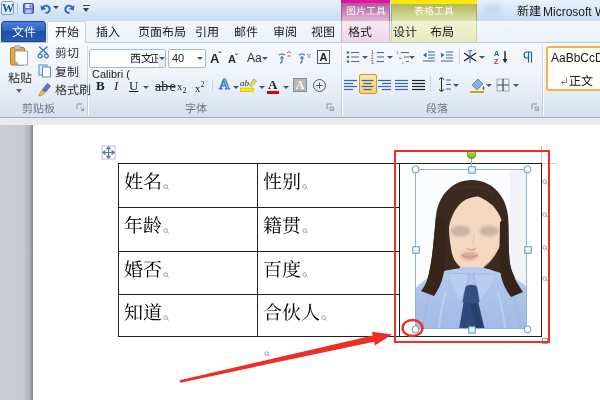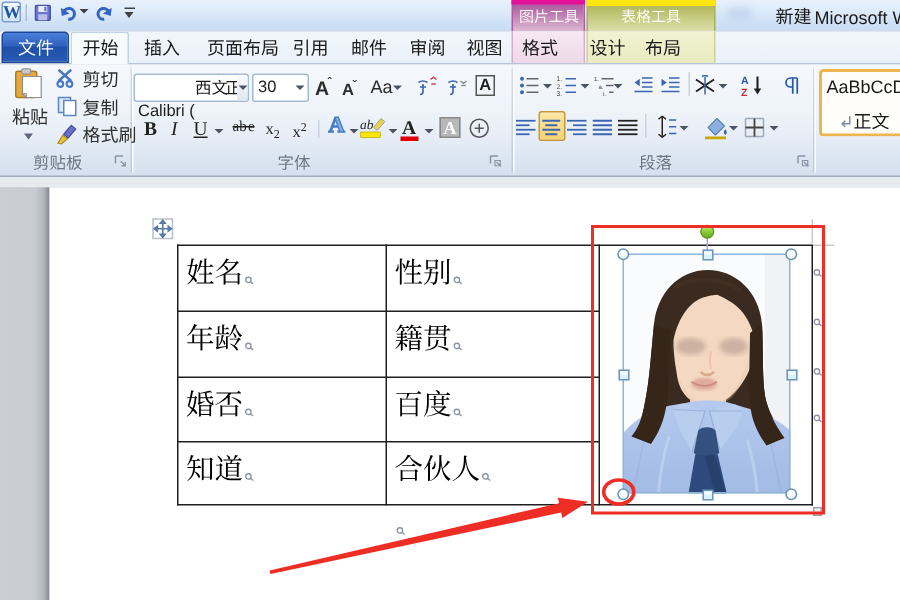--- a/index.html
+++ b/index.html
@@ -165,40 +165,40 @@
     <svg class="ab" style="left:130px;top:52.5px" width="22" height="12" viewBox="0 0 22 12" fill="#1c1c1c">
       <use href="#g897f" transform="translate(0.0 9.40) scale(0.0440 -0.0440)"></use>
       <use href="#g6587" transform="translate(11.0 9.40) scale(0.0440 -0.0440)"></use>
     </svg>
     <svg class="ab" style="left:149.5px;top:52.5px" width="11" height="12" viewBox="0 0 11 12" fill="#1c1c1c">
       <use href="#g6b63" transform="translate(0.0 9.40) scale(0.0440 -0.0440)"></use>
     </svg>
     <div class="ab" style="left:158px;top:50.5px;width:7px;height:16px;background:linear-gradient(180deg,#f6f9fc,#dfe8f2)"></div>
     <div class="ab" style="left:158.5px;top:57px;width:0;height:0;border-left:3px solid transparent;border-right:3px solid transparent;border-top:3.5px solid #4a5564"></div>
     <div class="ab" style="left:168px;top:49px;width:38px;height:19px;background:#ffffff;border:1px solid #a5bad4;border-radius:2px"></div>
-    <div class="ab" style="left:172px;top:52px;font-size:11px;color:#1c1c1c">30</div>
+    <div class="ab" style="left:172px;top:52px;font-size:11px;color:#1c1c1c">40</div>
     <div class="ab" style="left:197px;top:57px;width:0;height:0;border-left:3px solid transparent;border-right:3px solid transparent;border-top:3.5px solid #4a5564"></div>
     <div class="ab" style="left:210px;top:50px;font-size:13px;font-weight:bold;color:#2b2b2b">A<span style="font-size:8px;vertical-align:6px;margin-left:-1px">ˆ</span></div>
     <div class="ab" style="left:228px;top:52px;font-size:11px;font-weight:bold;color:#2b2b2b">A<span style="font-size:8px;vertical-align:4px;margin-left:-1px">ˇ</span></div>
     <div class="ab" style="left:247px;top:51px;font-size:12px;color:#2b2b2b">Aa</div>
     <div class="ab" style="left:262px;top:57px;width:0;height:0;border-left:3px solid transparent;border-right:3px solid transparent;border-top:3.5px solid #4a5564"></div>
     <svg class="ab" style="left:277px;top:50px" width="16" height="16" viewBox="0 0 16 16">
 <path d="M2 5 Q5 3 8 5 M3 8 L7 8 M5 6 L5 11 Q5 13 3 13" stroke="#3a66b0" fill="none" stroke-width="1.1"></path>
 <path d="M10 3 l2 -1.5 l2 1.5 M10.5 6 h3" stroke="#c44" fill="none" stroke-width="1"></path>
 </svg>
     <svg class="ab" style="left:297px;top:50px" width="16" height="16" viewBox="0 0 16 16">
 <path d="M2 5 Q5 3 8 5 M3 8 L7 8 M5 6 L5 11 Q5 13 3 13" stroke="#3a66b0" fill="none" stroke-width="1.1"></path>
 <path d="M10 4 l2 1.5 l2 -1.5 M10.5 7 h3" stroke="#888" fill="none" stroke-width="1"></path>
 </svg>
     <div class="ab" style="left:317px;top:50px;width:13px;height:14px;border:1.2px solid #555;font-size:11px;font-weight:bold;color:#222;text-align:center;line-height:13px">A</div>
     <div class="ab" style="left:96px;top:78px;font-size:13px;font-weight:bold;color:#222;font-family:'Liberation Serif',serif">B</div>
     <div class="ab" style="left:114px;top:78px;font-size:13px;font-style:italic;color:#222;font-family:'Liberation Serif',serif">I</div>
     <div class="ab" style="left:129px;top:78px;font-size:13px;text-decoration:underline;color:#222;font-family:'Liberation Serif',serif">U</div>
     <div class="ab" style="left:143px;top:86px;width:0;height:0;border-left:3px solid transparent;border-right:3px solid transparent;border-top:3.5px solid #4a5564"></div>
-    <div class="ab" style="left:155px;top:79px;font-size:10px;text-decoration:line-through;color:#222;font-family:'Liberation Serif',serif">ab e</div>
+    <div class="ab" style="left:155px;top:79px;font-size:14px;text-decoration:line-through;color:#222;font-family:'Liberation Serif',serif">ab e</div>
     <div class="ab" style="left:177px;top:80px;font-size:11px;color:#222;font-family:'Liberation Serif',serif">x<sub style="font-size:8px">2</sub></div>
     <div class="ab" style="left:195px;top:80px;font-size:11px;color:#222;font-family:'Liberation Serif',serif">x<sup style="font-size:8px">2</sup></div>
     <div class="ab" style="left:212px;top:80px;width:1px;height:12px;background:#c8d2e0"></div>
     <div class="ab" style="left:219px;top:76px;font-size:15px;font-weight:bold;color:#8ab4e8;-webkit-text-stroke:1px #4a7ec4;font-family:'Liberation Serif',serif">A</div>
     <div class="ab" style="left:233px;top:86px;width:0;height:0;border-left:3px solid transparent;border-right:3px solid transparent;border-top:3.5px solid #4a5564"></div>
     <svg class="ab" style="left:240px;top:76px" width="18" height="18" viewBox="0 0 18 18">
 <text x="0" y="10" font-size="9" font-style="italic" font-family="Liberation Serif" fill="#222">ab</text>
 <path d="M9 9 L14 3 L16.5 5 L11.5 11 Z" fill="#e8d44a" stroke="#999" stroke-width=".6"></path>
 <rect x="0.5" y="12" width="13" height="3.6" fill="#ffe800" stroke="#b8a800" stroke-width=".5"></rect>
 </svg>

